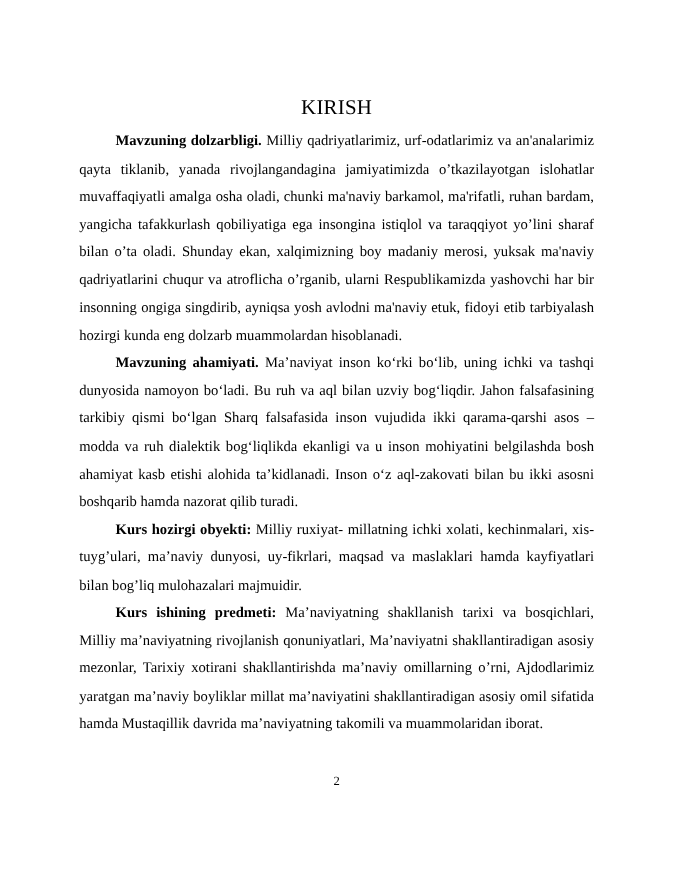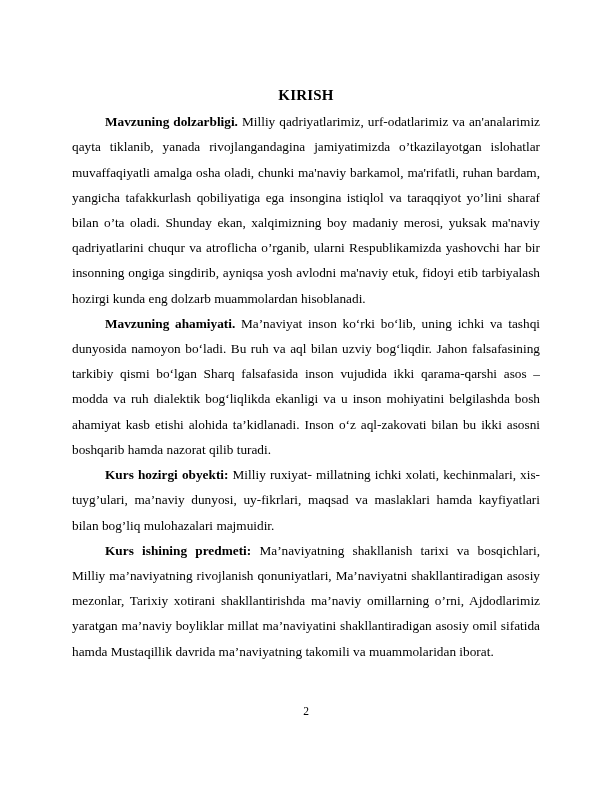--- a/index.html
+++ b/index.html
@@ -24,22 +24,22 @@
     background: #ffffff;
   }
   .content {
     position: absolute;
     left: 72px;
     top: 84px;
     width: 468px;
   }
   .doc-title {
     text-align: center;
-    font-weight: bold;
-    font-size: 15px;
+    font-weight: normal;
+    font-size: 19px;
     line-height: 1.55;
     margin: 0 0 2px 0;
     letter-spacing: 0.2px;
   }
   p.para {
     margin: 0;
     text-align: justify;
     text-justify: inter-word;
     font-size: 13.3px;
     line-height: 25.2px;

